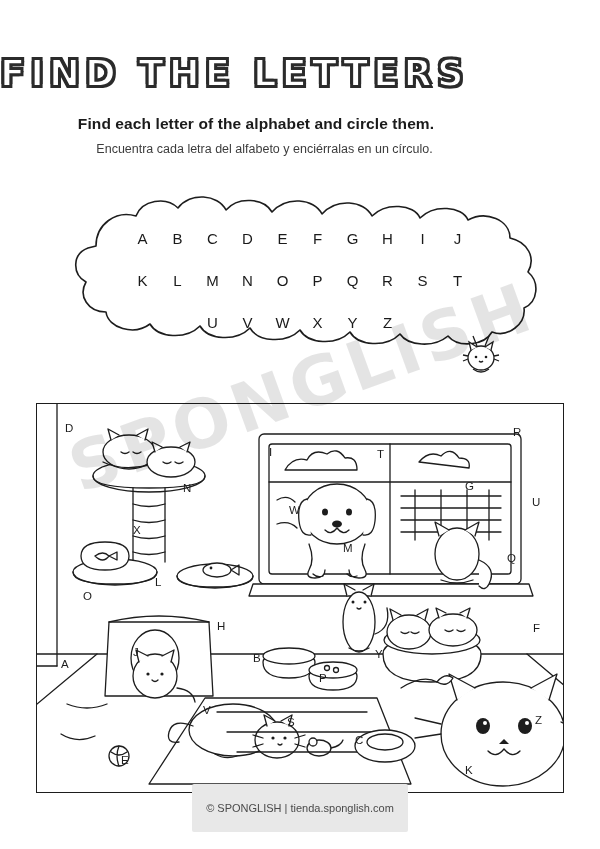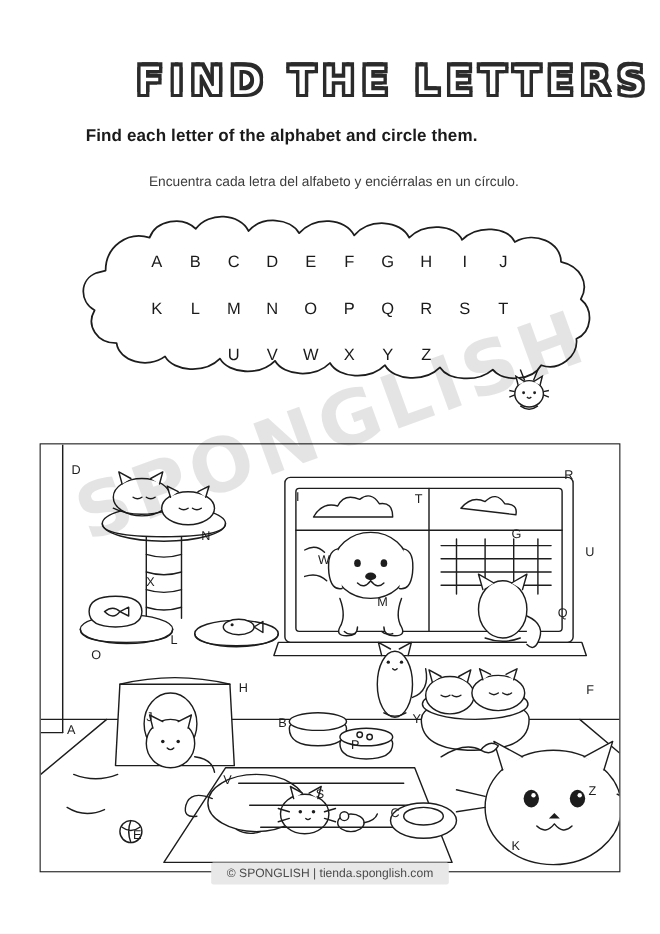--- a/index.html
+++ b/index.html
@@ -18,21 +18,21 @@
     overflow: hidden;
     margin: 0 auto;
   }
 
   
   .title {
     position: absolute;
     top: 52px;
     left: 0;
     width: 592px;
-    text-align: right;
+    text-align: left;
     font-family: "DejaVu Sans", sans-serif;
     font-size: 37px;
     font-weight: bold;
     letter-spacing: 5px;
     color: #ffffff;
     -webkit-text-stroke: 2px #2b2b2b;
     text-shadow:
       -2px -2px 0 #2b2b2b,
        2px -2px 0 #2b2b2b,
       -2px  2px 0 #2b2b2b,
@@ -45,27 +45,26 @@
     left: 0;
     width: 512px;
     text-align: center;
     font-size: 15.5px;
     font-weight: bold;
     color: #1b1b1b;
     letter-spacing: 0.1px;
   }
   .subtitle-es {
     position: absolute;
-    top: 158px;
+    top: 142px;
     left: 0;
     width: 529px;
     text-align: center;
     font-size: 12.5px;
     color: #3c3c3c;
-    padding-left: 39px;
   }
 
   
   .cloud-wrap {
     position: absolute;
     top: 188px;
     left: 38px;
     width: 524px;
     height: 165px;
   }
@@ -150,21 +149,21 @@
     top: 784px;
     left: 0;
     width: 600px;
     text-align: center;
   }
   .footer-inner {
     display: inline-block;
     background: #e8e8e8;
     color: #4a4a4a;
     font-size: 11px;
-    padding: 4px 14px;
+    padding: 18px 14px;
     border-radius: 2px;
   }
 </style>
 </head>
 <body>
 
 <div class="page">
 
   <div class="title">FIND THE LETTERS</div>
   <div class="subtitle-en">Find each letter of the alphabet and circle them.</div>

